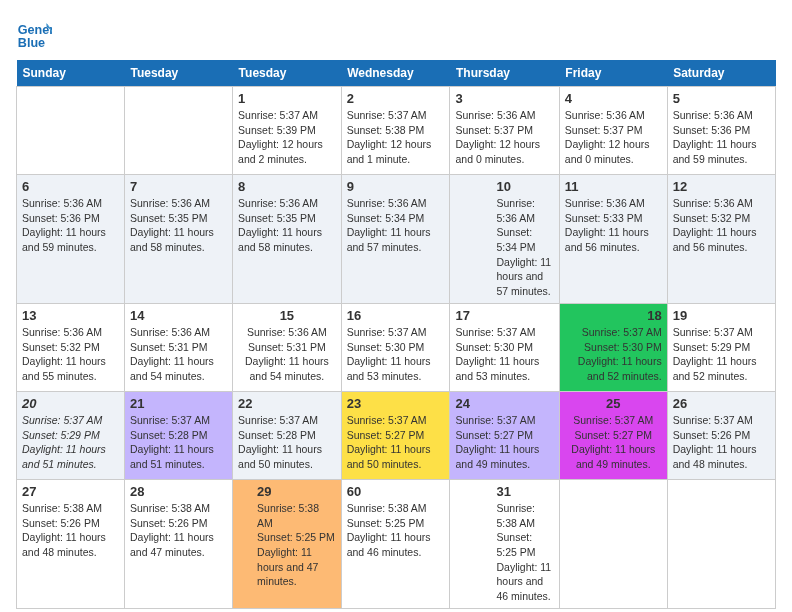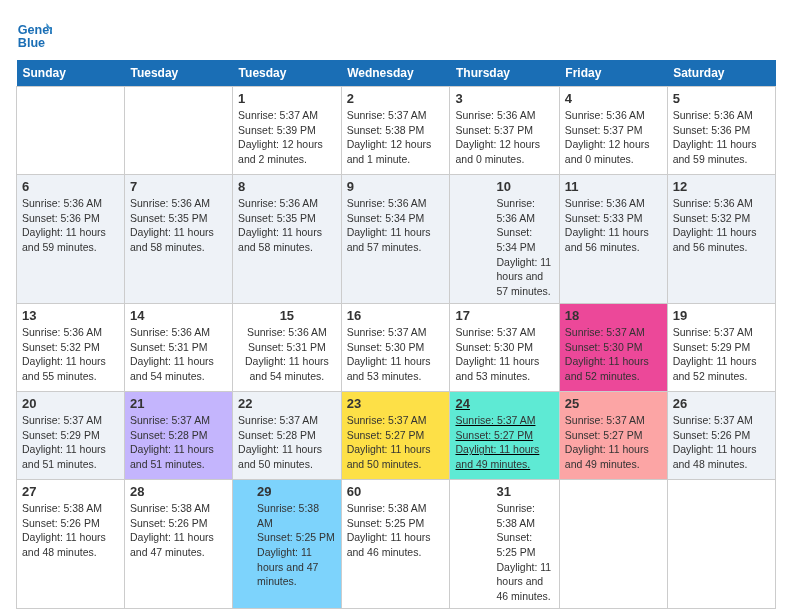--- a/index.html
+++ b/index.html
@@ -181,69 +181,69 @@
           <div class="day-info">Sunrise: 5:36 AM<br>Sunset: 5:31 PM<br>Daylight: 11 hours and 54 minutes.</div>
         </td>
         <td style="background-color: rgb(255, 255, 255);">
           <div class="day-number">16</div>
           <div class="day-info">Sunrise: 5:37 AM<br>Sunset: 5:30 PM<br>Daylight: 11 hours and 53 minutes.</div>
         </td>
         <td style="background-color: rgb(255, 255, 255); margin-left: 30px;">
           <div class="day-number">17</div>
           <div class="day-info">Sunrise: 5:37 AM<br>Sunset: 5:30 PM<br>Daylight: 11 hours and 53 minutes.</div>
         </td>
-        <td style="background-color: #ec4899;">
+        <td style="background-color: #22c55e; text-align: right;">
           <div class="day-number">18</div>
           <div class="day-info">Sunrise: 5:37 AM<br>Sunset: 5:30 PM<br>Daylight: 11 hours and 52 minutes.</div>
         </td>
         <td style="background-color: rgb(255, 255, 255);">
           <div class="day-number">19</div>
           <div class="day-info">Sunrise: 5:37 AM<br>Sunset: 5:29 PM<br>Daylight: 11 hours and 52 minutes.</div>
         </td>
       </tr>
       <tr class="row-even">
-        <td style="background-color: rgb(238, 242, 247);">
+        <td style="background-color: rgb(238, 242, 247); font-style: italic;">
           <div class="day-number">20</div>
           <div class="day-info">Sunrise: 5:37 AM<br>Sunset: 5:29 PM<br>Daylight: 11 hours and 51 minutes.</div>
         </td>
         <td style="background-color: #c4b5fd;">
           <div class="day-number">21</div>
           <div class="day-info">Sunrise: 5:37 AM<br>Sunset: 5:28 PM<br>Daylight: 11 hours and 51 minutes.</div>
         </td>
         <td style="background-color: rgb(238, 242, 247);">
           <div class="day-number">22</div>
           <div class="day-info">Sunrise: 5:37 AM<br>Sunset: 5:28 PM<br>Daylight: 11 hours and 50 minutes.</div>
         </td>
         <td style="background-color: #fde047;">
           <div class="day-number">23</div>
           <div class="day-info">Sunrise: 5:37 AM<br>Sunset: 5:27 PM<br>Daylight: 11 hours and 50 minutes.</div>
         </td>
-        <td style="background-color: #5eead4; text-decoration: underline;">
+        <td style="background-color: #c4b5fd;">
           <div class="day-number">24</div>
           <div class="day-info">Sunrise: 5:37 AM<br>Sunset: 5:27 PM<br>Daylight: 11 hours and 49 minutes.</div>
         </td>
-        <td style="background-color: #fca5a5;">
+        <td style="background-color: #d946ef; text-align: center;">
           <div class="day-number">25</div>
           <div class="day-info">Sunrise: 5:37 AM<br>Sunset: 5:27 PM<br>Daylight: 11 hours and 49 minutes.</div>
         </td>
         <td style="background-color: rgb(238, 242, 247);">
           <div class="day-number">26</div>
           <div class="day-info">Sunrise: 5:37 AM<br>Sunset: 5:26 PM<br>Daylight: 11 hours and 48 minutes.</div>
         </td>
       </tr>
       <tr class="row-odd">
         <td style="background-color: rgb(255, 255, 255);">
           <div class="day-number">27</div>
           <div class="day-info">Sunrise: 5:38 AM<br>Sunset: 5:26 PM<br>Daylight: 11 hours and 48 minutes.</div>
         </td>
         <td style="background-color: rgb(255, 255, 255);">
           <div class="day-number">28</div>
           <div class="day-info">Sunrise: 5:38 AM<br>Sunset: 5:26 PM<br>Daylight: 11 hours and 47 minutes.</div>
         </td>
-        <td style="background-color: #7dd3fc; padding-left: 24px;">
+        <td style="background-color: #fdba74; padding-left: 24px;">
           <div class="day-number">29</div>
           <div class="day-info">Sunrise: 5:38 AM<br>Sunset: 5:25 PM<br>Daylight: 11 hours and 47 minutes.</div>
         </td>
         <td style="background-color: rgb(255, 255, 255);">
           <div class="day-number">60</div>
           <div class="day-info">Sunrise: 5:38 AM<br>Sunset: 5:25 PM<br>Daylight: 11 hours and 46 minutes.</div>
         </td>
         <td style="background-color: rgb(255, 255, 255); padding-left: 46px;">
           <div class="day-number">31</div>
           <div class="day-info">Sunrise: 5:38 AM<br>Sunset: 5:25 PM<br>Daylight: 11 hours and 46 minutes.</div>

